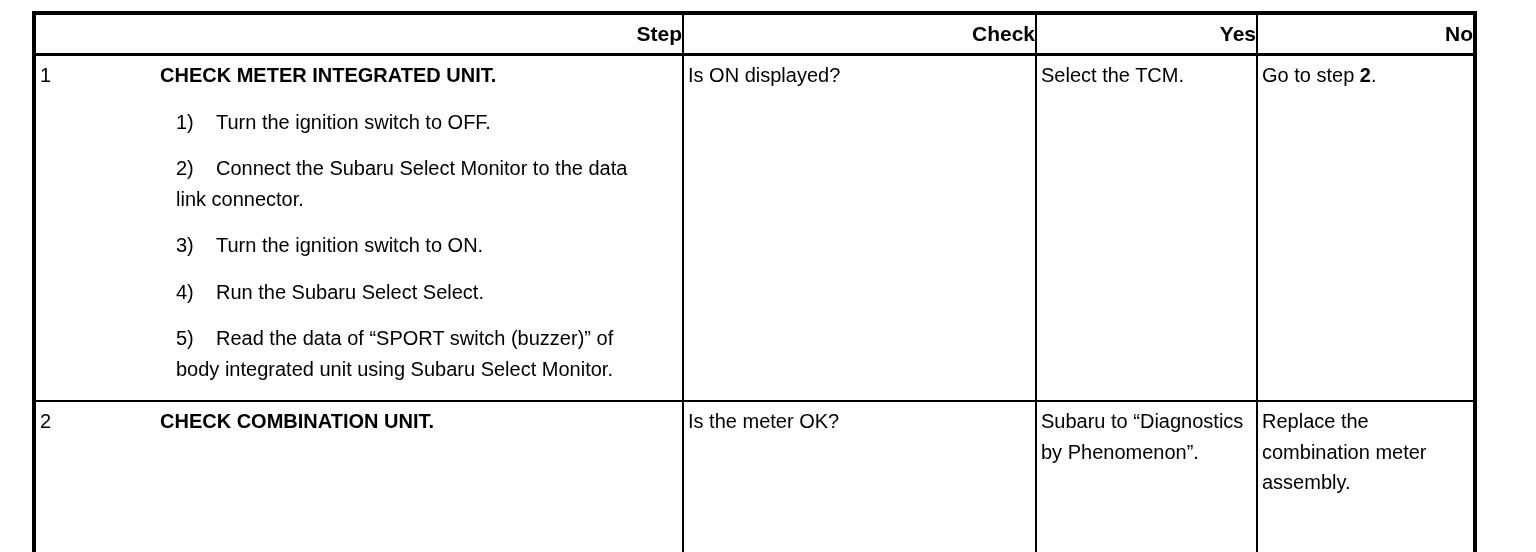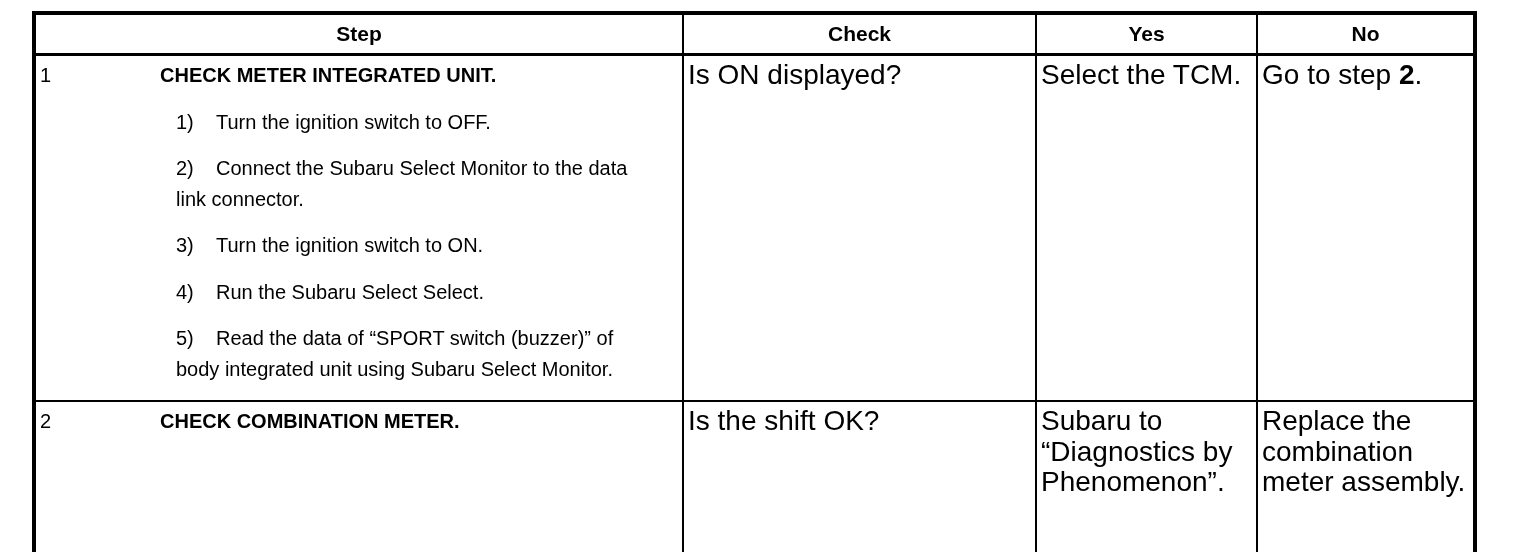--- a/index.html
+++ b/index.html
@@ -48,36 +48,36 @@
 
   
   col.c-step  { width: 649px; }
   col.c-check { width: 353px; }
   col.c-yes   { width: 221px; }
   col.c-no    { width: 218px; }
 
   
   .hdr-row th {
     height: 38px;
-    text-align: center;
+    text-align: right;
     vertical-align: middle;
     font-size: 21px;
     font-weight: bold;
     letter-spacing: 0px;
     line-height: 38px;
     border-bottom-width: 3px;
   }
 
   
   .body-row.r1 td { height: 273px; }
   .body-row.r2 td { height: 187px; }
 
   .cell-pad {
     padding: 4px 5px 0 4px;
-    font-size: 28px;
+    font-size: 20px;
     line-height: 30.5px;
   }
 
   
   .step-cell {
     position: relative;
     padding: 0;
   }
   .step-num {
     position: absolute;
@@ -179,26 +179,26 @@
 
         <td>
           <div class="cell-pad wrapcell"><span class="plain">Go to step </span><span class="bold">2</span><span class="plain">.</span></div>
         </td>
       </tr>
 
       <tr class="body-row r2">
         <td class="step-cell">
           <span class="step-num">2</span>
           <div class="step-body">
-            <div class="step-title">CHECK COMBINATION METER.</div>
+            <div class="step-title">CHECK COMBINATION UNIT.</div>
           </div>
         </td>
 
         <td>
-          <div class="cell-pad wrapcell">Is the shift OK?</div>
+          <div class="cell-pad wrapcell">Is the meter OK?</div>
         </td>
 
         <td>
           <div class="cell-pad wrapcell">Subaru to “Diagnostics by Phenomenon”.</div>
         </td>
 
         <td>
           <div class="cell-pad wrapcell"><span class="plain">Replace the combination meter assembly.</span><span class="bold"></span><span class="plain"></span></div>
         </td>
       </tr>

